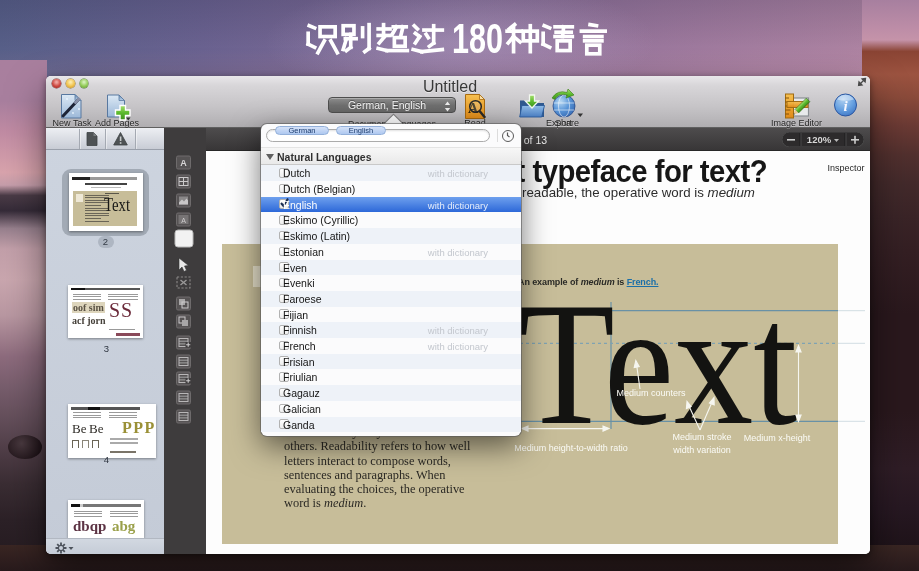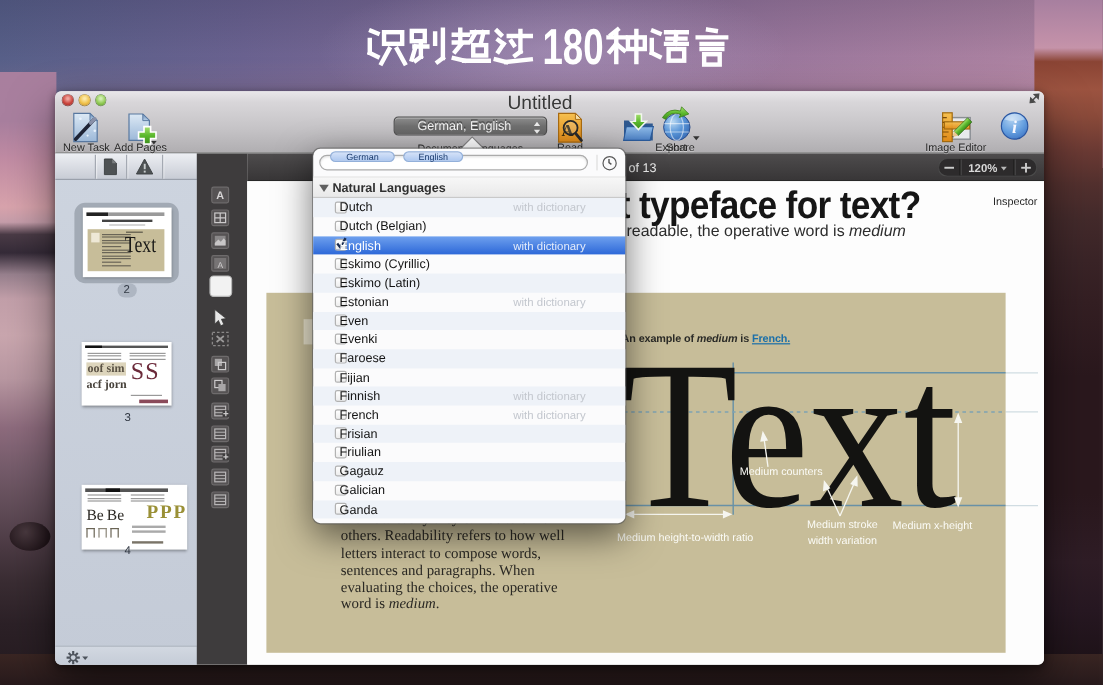--- a/index.html
+++ b/index.html
@@ -271,20 +271,37 @@
         <div class="abs" style="left:4px;top:17px;font-family:'Liberation Serif',serif;font-size:13px;color:#2e2b26;">Be Be</div>
         <div class="abs" style="left:4px;top:36px;width:7px;height:8px;border:1.5px solid #6a6455;border-bottom:none;"></div>
         <div class="abs" style="left:14px;top:36px;width:7px;height:8px;border:1.5px solid #8a8578;border-bottom:none;"></div>
         <div class="abs" style="left:24px;top:36px;width:7px;height:8px;border:1.5px solid #6a6455;border-bottom:none;"></div>
         <div class="abs" style="left:42px;top:15px;font-family:'Liberation Serif',serif;font-size:16px;font-weight:bold;color:#9a9036;letter-spacing:1.5px;margin-left:12px;">PPP</div>
         <div class="abs" style="left:42px;top:34px;width:28px;height:1.5px;background:#aaa;"></div>
         <div class="abs" style="left:42px;top:38px;width:28px;height:1.5px;background:#aaa;"></div>
         <div class="abs" style="left:42px;top:47px;width:26px;height:2px;background:#7a7468;"></div>
       </div>
       <div class="pagebadge" style="left:52.5px;top:325.5px;background:none;color:#2e3540;">4</div>
+      <div class="thumbwhite" id="th5" style="left:22px;top:371.5px;width:76px;height:38px;">
+        <div class="abs" style="left:3px;top:4px;width:70px;height:3px;background:#777;"></div>
+        <div class="abs" style="left:3px;top:4px;width:12px;height:3px;background:#111;"></div>
+        <div class="abs" style="left:12px;top:4px;width:3px;height:3px;background:#ccc;"></div>
+        <div id="t5l" class="abs" style="left:6px;top:11px;">
+          <div style="width:28px;height:1px;background:#9a9a9a;margin-bottom:1.6px;"></div>
+          <div style="width:28px;height:1px;background:#9a9a9a;margin-bottom:1.6px;"></div>
+          <div style="width:28px;height:1px;background:#9a9a9a;margin-bottom:1.6px;"></div>
+        </div>
+        <div id="t5r" class="abs" style="left:42px;top:11px;">
+          <div style="width:28px;height:1px;background:#9a9a9a;margin-bottom:1.6px;"></div>
+          <div style="width:28px;height:1px;background:#9a9a9a;margin-bottom:1.6px;"></div>
+          <div style="width:28px;height:1px;background:#9a9a9a;margin-bottom:1.6px;"></div>
+        </div>
+        <div class="abs" style="left:5px;top:18px;font-family:'Liberation Serif',serif;font-weight:bold;font-size:15px;color:#5c3344;">dbqp</div>
+        <div class="abs" style="left:44px;top:18px;font-family:'Liberation Serif',serif;font-weight:bold;font-size:15px;color:#9aa04a;">abg</div>
+      </div>
       <div id="sbbottom" class="abs">
         <svg width="40" height="16" viewBox="0 0 40 16" style="position:absolute;left:8px;top:2px;">
           <g fill="#4d535c">
             <circle cx="7" cy="7" r="3"></circle>
             <g stroke="#4d535c" stroke-width="1.8">
               <line x1="7" y1="1.5" x2="7" y2="12.5"></line>
               <line x1="1.5" y1="7" x2="12.5" y2="7"></line>
               <line x1="3.2" y1="3.2" x2="10.8" y2="10.8"></line>
               <line x1="10.8" y1="3.2" x2="3.2" y2="10.8"></line>
             </g>

